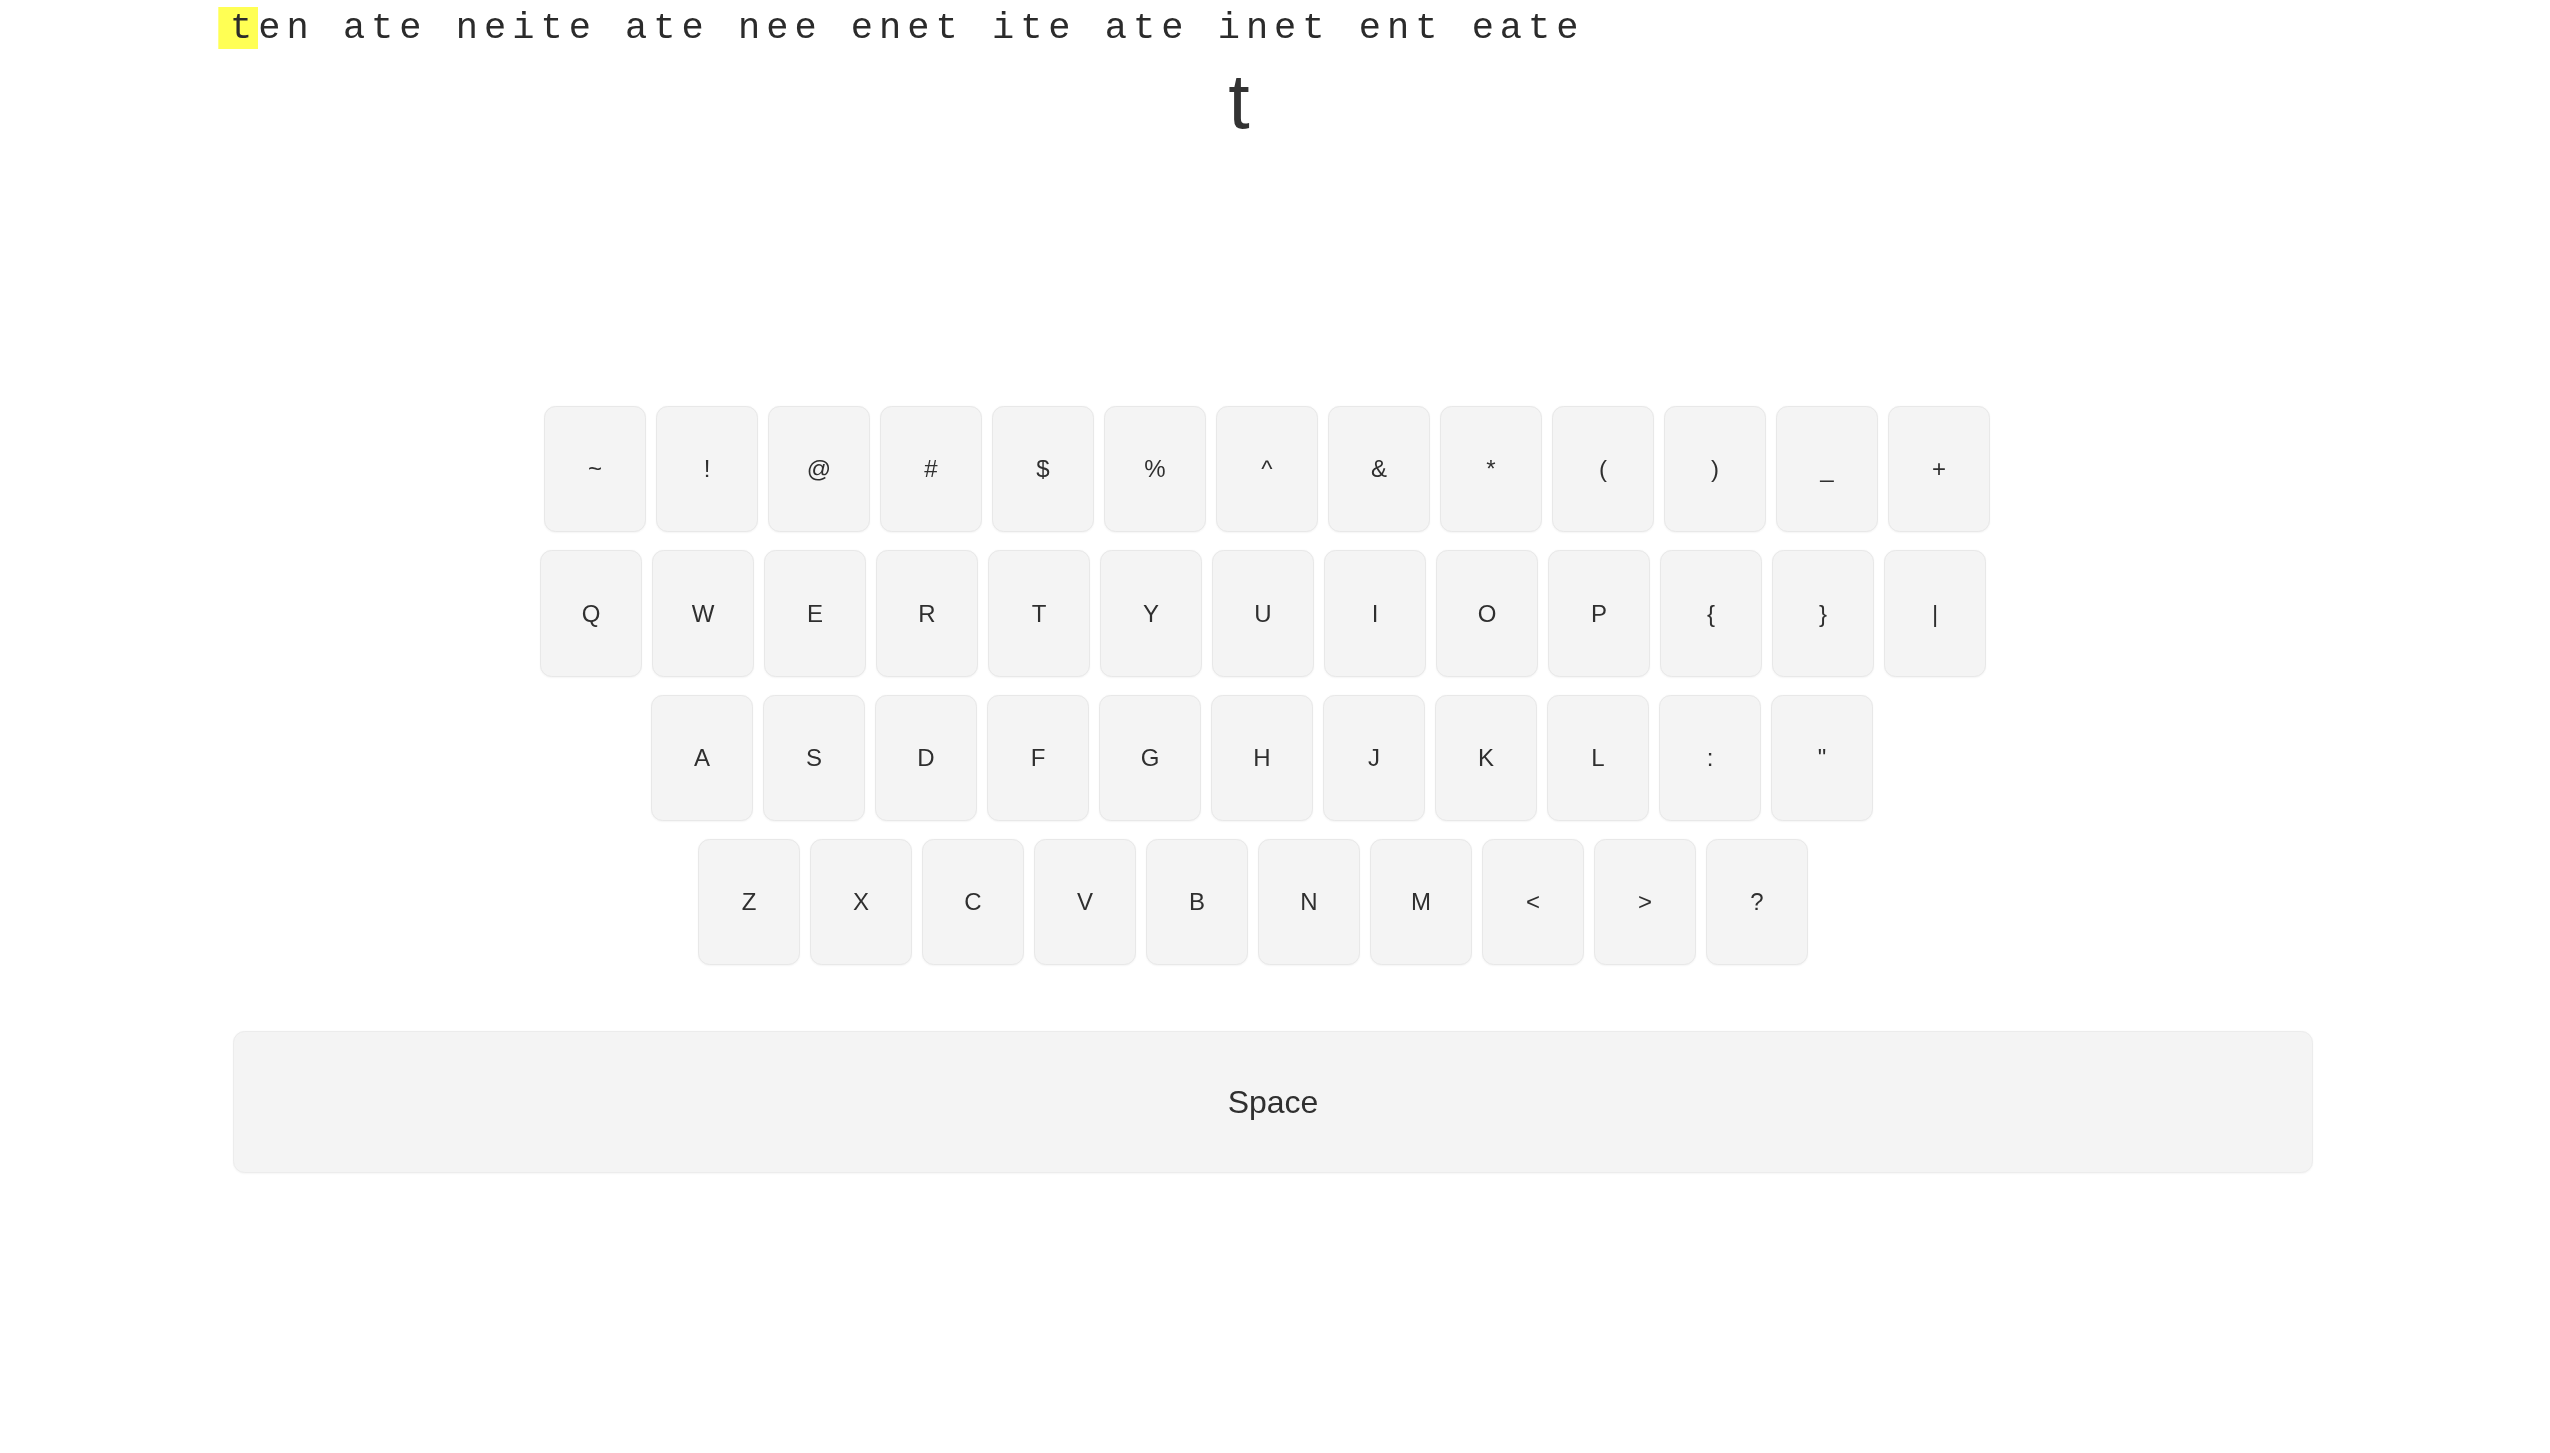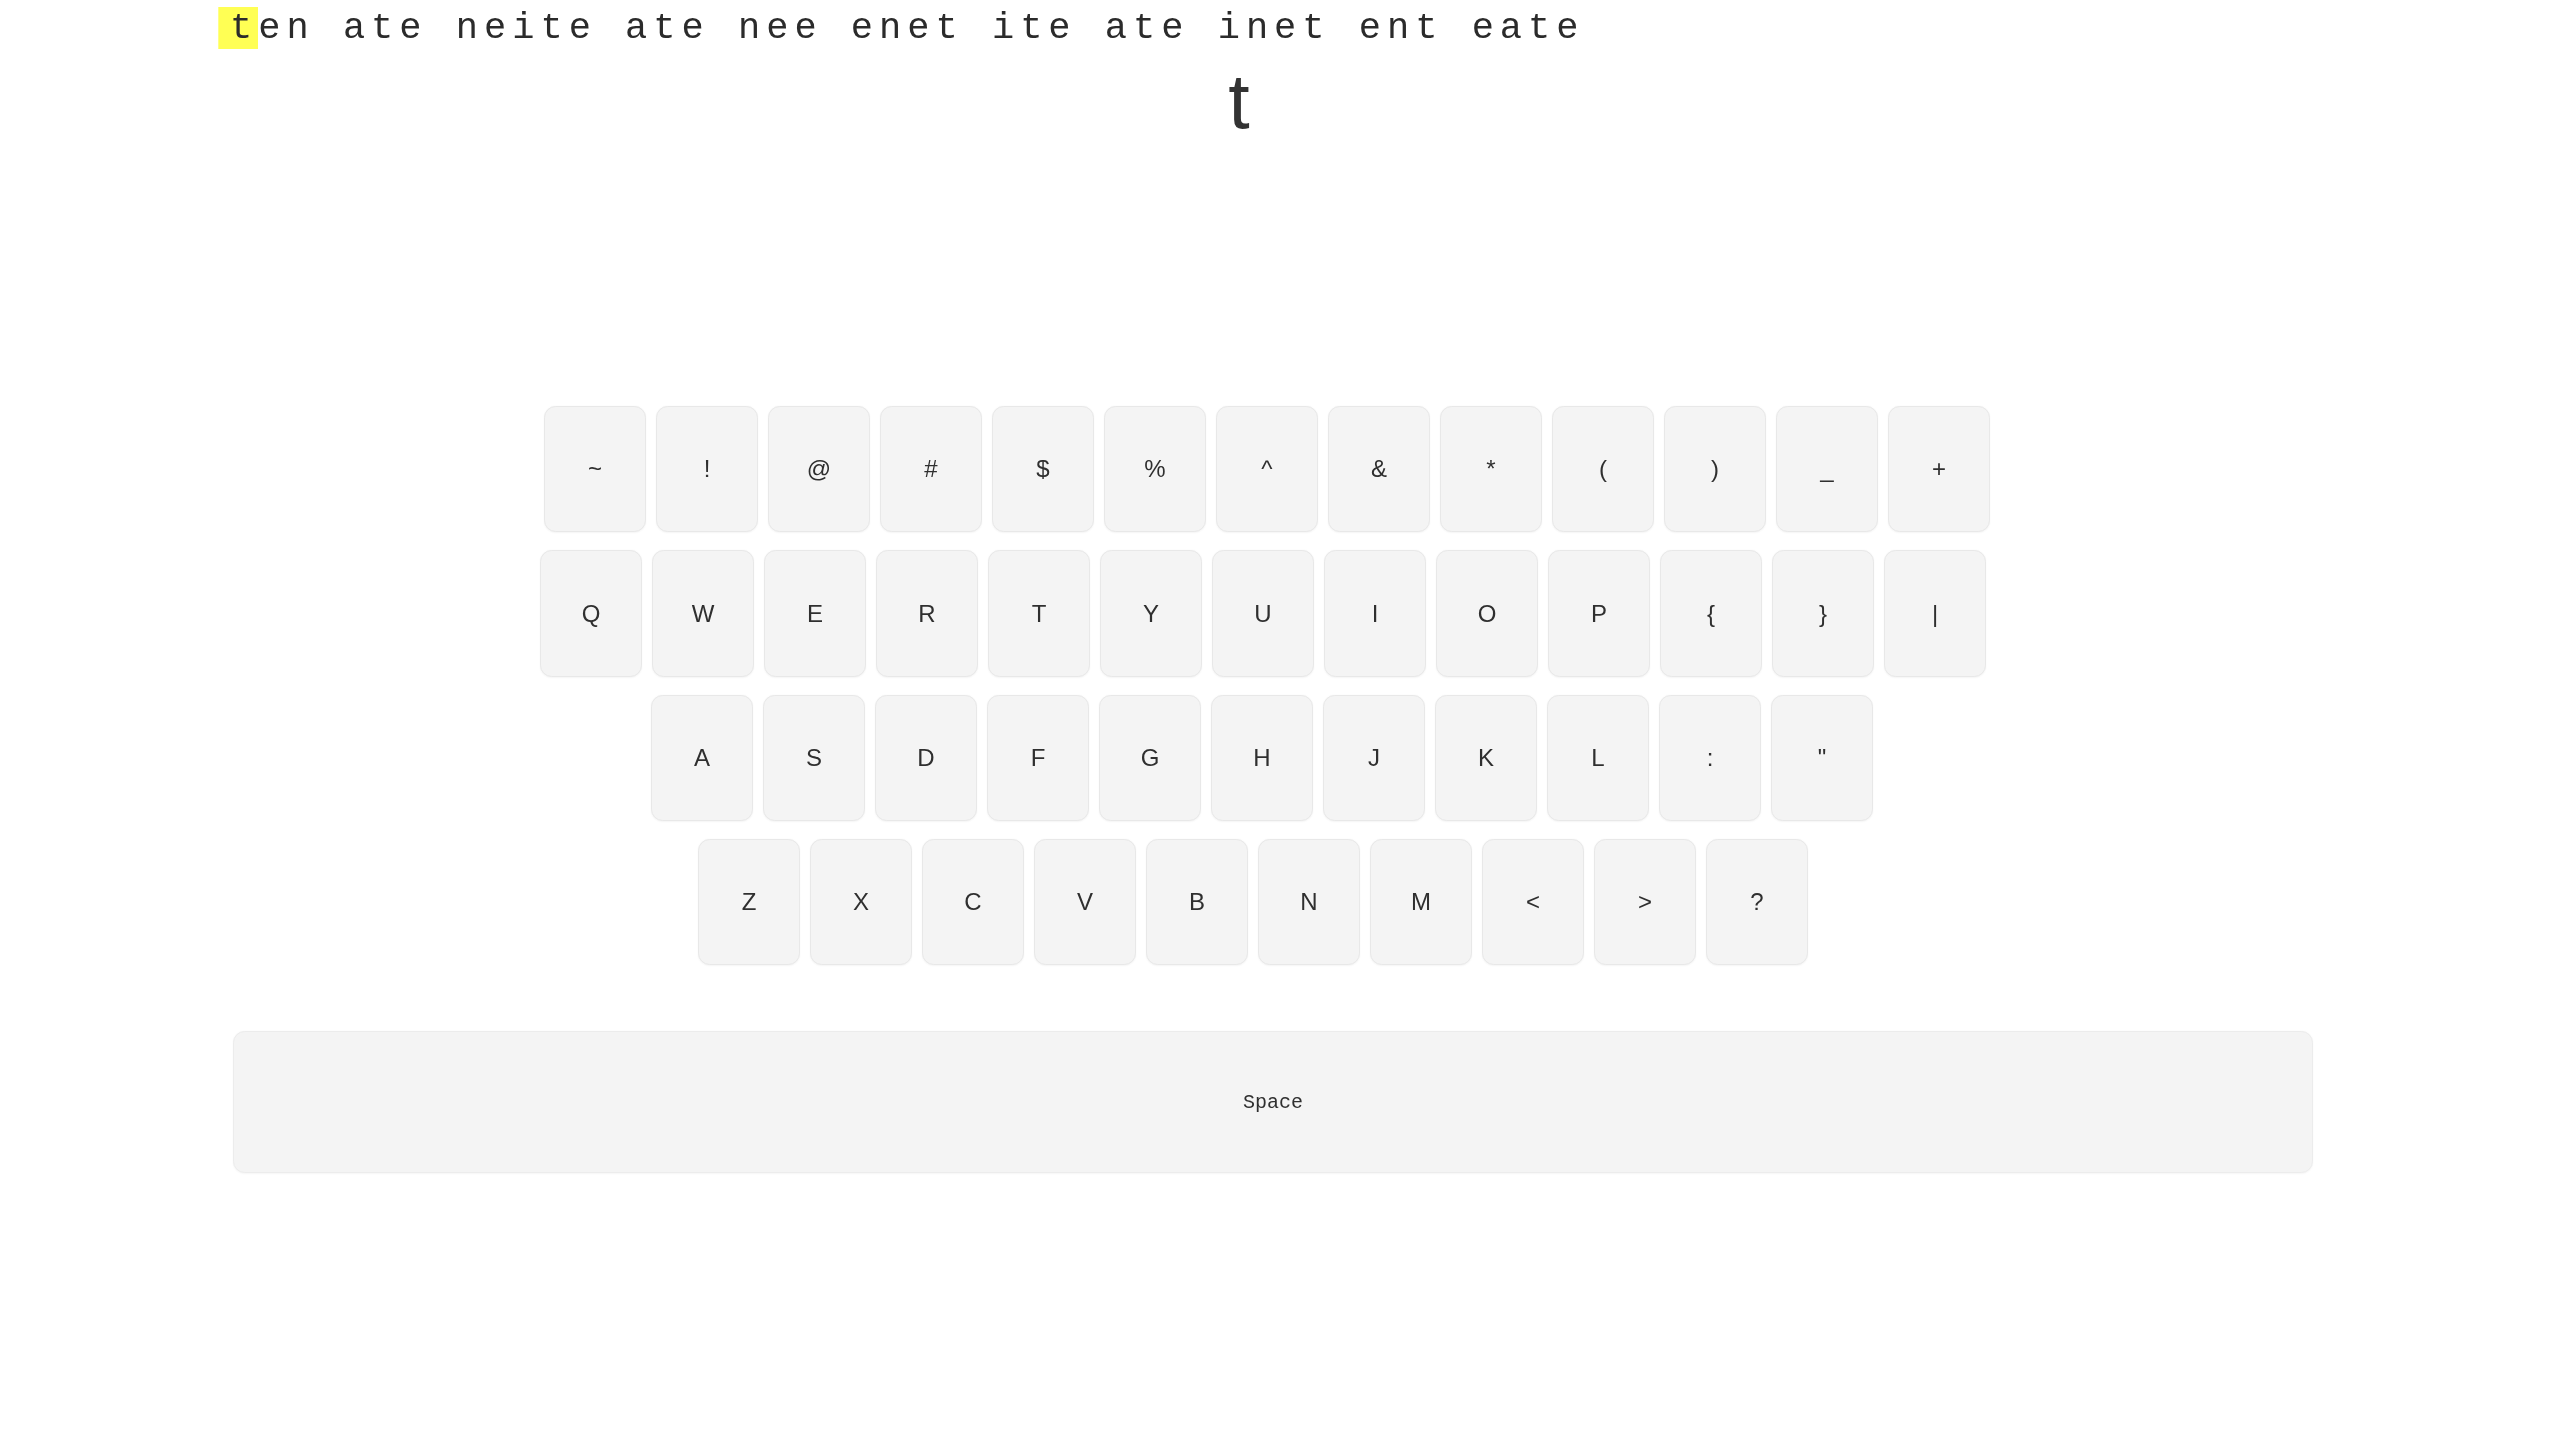--- a/index.html
+++ b/index.html
@@ -105,22 +105,22 @@
   .key-space {
     width: 2080px;
     height: 142px;
     border-radius: 11.7px;
     background: #f4f4f4;
     border: 0.9px solid #ececec;
     box-shadow: 0 0.9px 1.8px rgba(0,0,0,0.04);
     display: flex;
     align-items: center;
     justify-content: center;
-    font-family: Liberation Mono, monospace;
-    font-size: 20px;
+    font-family: Liberation Sans, sans-serif;
+    font-size: 32px;
     color: #2f2f2f;
     box-sizing: border-box;
     user-select: none;
   }
 </style>
 </head>
 <body>
 
 <div class="app">
 

